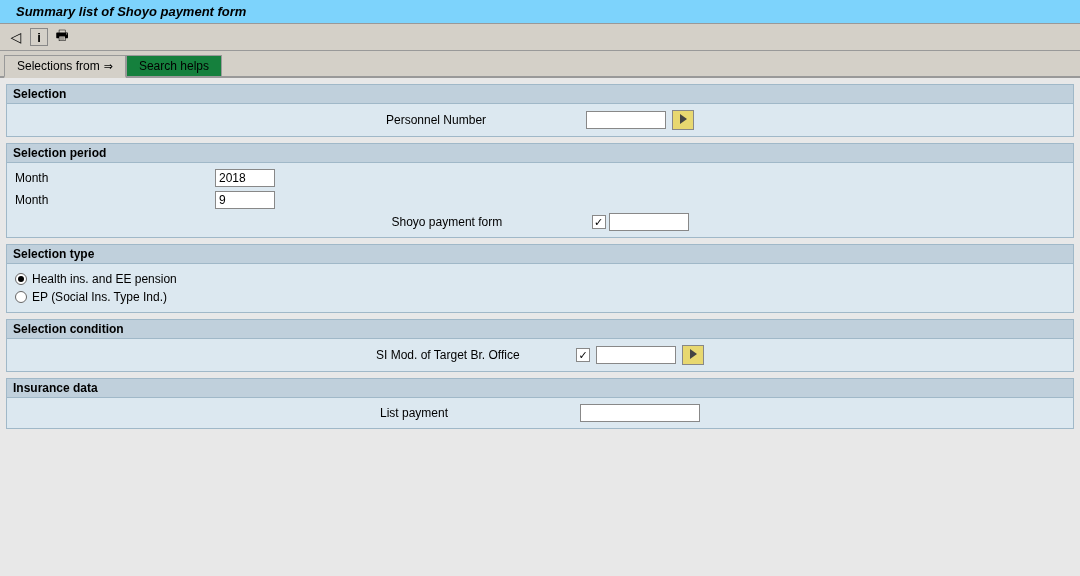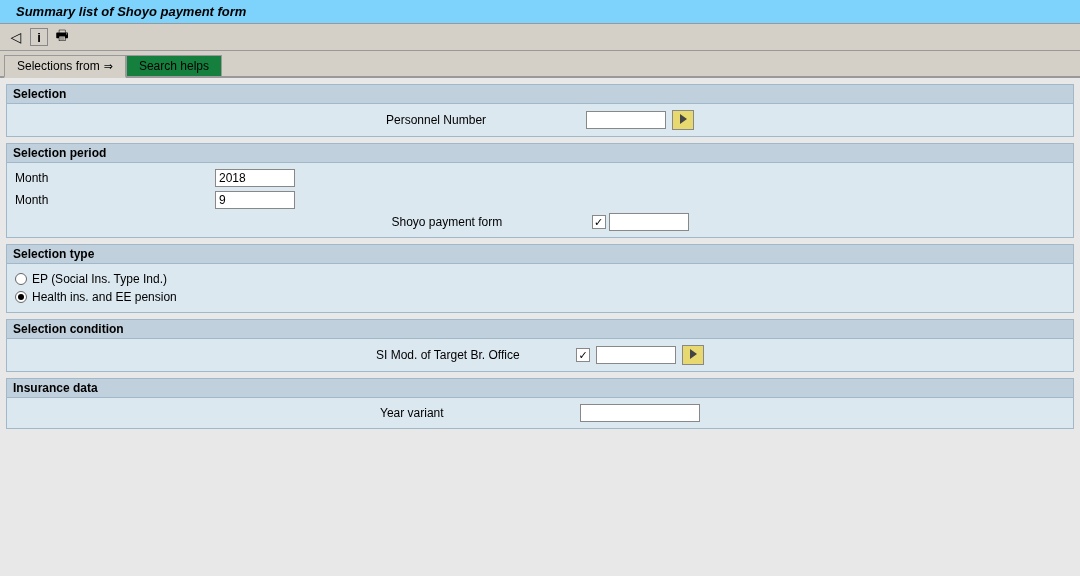--- a/index.html
+++ b/index.html
@@ -107,21 +107,21 @@
       font-size: 12px;
       color: #000;
     }
     .form-input {
       border: 1px solid #888;
       padding: 1px 3px;
       font-size: 12px;
       background: #fff;
       height: 18px;
     }
-    .input-sm { width: 80px; }
+    .input-sm { width: 60px; }
     .input-md { width: 80px; }
     .input-lg { width: 120px; }
     .btn-icon {
       width: 22px;
       height: 20px;
       background: #e8d870;
       border: 1px solid #888;
       cursor: pointer;
       display: inline-flex;
       align-items: center;
@@ -243,26 +243,26 @@
     </div>
   </div>
 
   <div class="section">
     <div class="section-header">
       <span>Selection type</span>
     </div>
     <div class="section-body">
       <div class="radio-group">
         <div class="radio-row">
+          <div class="radio-btn selected"></div>
+          <span>Health ins. and EE pension</span>
+        </div>
+        <div class="radio-row">
           <div class="radio-btn"></div>
           <span>EP (Social Ins. Type Ind.)</span>
-        </div>
-        <div class="radio-row">
-          <div class="radio-btn selected"></div>
-          <span>Health ins. and EE pension</span>
         </div>
       </div>
     </div>
   </div>
 
   <div class="section">
     <div class="section-header">
       <span>Selection condition</span>
     </div>
     <div class="section-body">
@@ -276,19 +276,19 @@
       </div>
     </div>
   </div>
 
   <div class="section">
     <div class="section-header">
       <span>Insurance data</span>
     </div>
     <div class="section-body">
       <div class="form-row">
-        <span class="form-label">Year variant</span>
+        <span class="form-label">List payment</span>
         <input class="form-input input-lg" type="text" value="" style="">
       </div>
     </div>
   </div>
 
 </div>
 
 </body></html>

